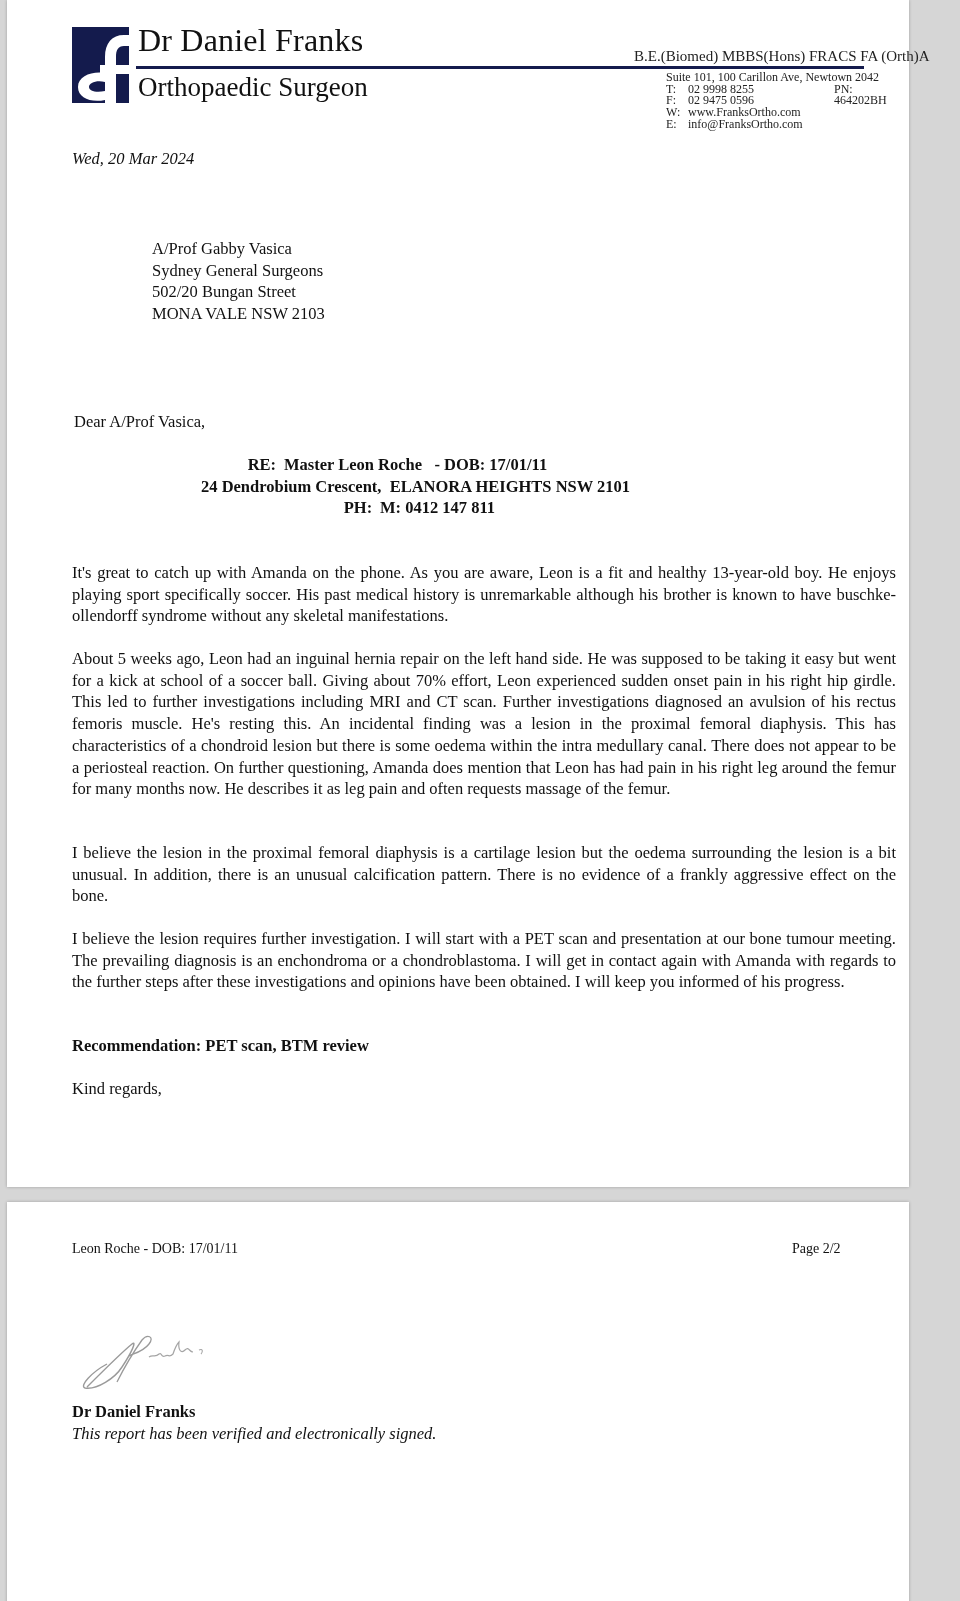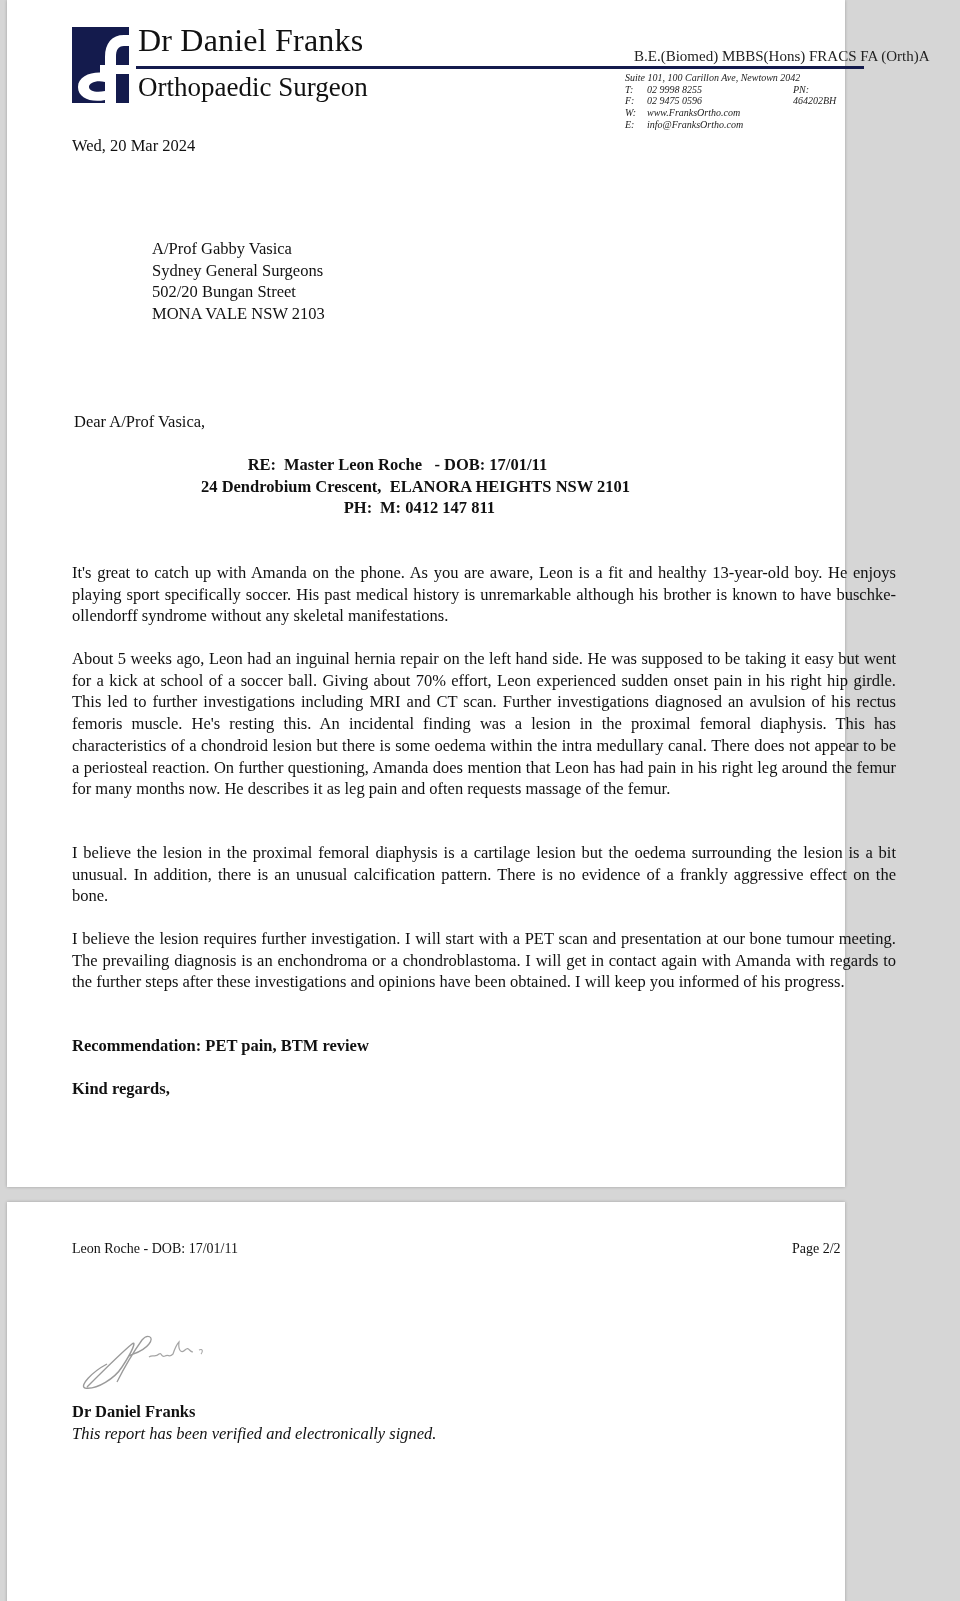--- a/index.html
+++ b/index.html
@@ -1,55 +1,55 @@
 <!DOCTYPE html>
 <html><head>
 <meta charset="utf-8">
 <style>
   html, body { margin: 0; padding: 0; }
   body {
     width: 960px; height: 1601px; background: #d6d6d6; position: relative; overflow: hidden;
     font-family: "Liberation Serif", "DejaVu Serif", serif; color: #111;
   }
   .page {
-    position: absolute; left: 7px; width: 838px; background: #fff;
+    position: absolute; left: 7px; width: 902px; background: #fff;
     box-shadow: 0 0 3px rgba(0,0,0,0.25);
   }
   #page1 { top: 0; height: 1187px; }
   #page2 { top: 1202px; height: 420px; }
   .abs { position: absolute; white-space: nowrap; }
 
   
   .logo { position: absolute; left: 65px; top: 27px; width: 57px; height: 76px; background: #141b4d; overflow: hidden; }
   .logo svg { width: 57px; height: 76px; display: block; }
   .lh-name { left: 131px; top: 22px; font-size: 32px; color: #111; letter-spacing: 0.2px; }
   .lh-rule { position: absolute; left: 129px; top: 66px; width: 728px; height: 3px; background: #141b4d; }
   .lh-title { left: 131px; top: 72px; font-size: 27px; color: #111; }
   .lh-quals { left: 627px; top: 48px; font-size: 15px; color: #222; }
-  .lh-contact { position: absolute; left: 618px; top: 72px; font-size: 10px; color: #222; line-height: 11.7px; font-style: italic; }
+  .lh-contact { position: absolute; left: 659px; top: 72px; font-size: 12px; color: #222; line-height: 11.7px; }
   .lh-contact .row { white-space: nowrap; }
   .lh-contact .k { display: inline-block; width: 22px; }
   .lh-contact .pn { position: absolute; left: 144px; top: 11.7px; margin-left: 24px; }
 
   .txt { font-size: 16.5px; line-height: 21.7px; }
-  .date { left: 65px; top: 135px; }
+  .date { left: 65px; top: 148px; font-style: italic; }
   .addr { position: absolute; left: 145px; top: 238px; font-size: 16.5px; line-height: 21.7px; }
   .salute { left: 67px; top: 411px; }
   .re { position: absolute; left: 150px; top: 454px; font-weight: bold; font-size: 16.5px; line-height: 21.7px; text-align: center; }
   .re .lbl { display: inline-block; width: 44px; }
   .re .ind { padding-left: 44px; }
   .re .ph-lbl { display: inline-block; width: 44px; }
 
   .para { position: absolute; left: 65px; width: 824px; font-size: 16.5px; line-height: 21.7px; text-align: justify; }
   #p1 { top: 562px; }
   #p2 { top: 648px; }
   #p3 { top: 842px; }
   #p4 { top: 928px; }
   .rec { left: 65px; top: 1035px; font-weight: bold; }
-  .regards { left: 65px; top: 1078px; font-weight: bold; }
+  .regards { left: 65px; top: 1078px; }
 
   
   .footer-l { left: 65px; top: 39px; font-size: 14px; }
   .footer-r { left: 785px; top: 39px; font-size: 14px; }
   .sig { position: absolute; left: 70px; top: 130px; width: 180px; height: 60px; }
   .signer { left: 65px; top: 199px; font-weight: bold; }
   .verified { left: 65px; top: 221px; font-style: italic; }
   .cc { left: 65px; top: 287px; }
 </style>
 </head>
@@ -94,21 +94,21 @@
     <div style="white-space:pre"><span class="lbl">RE:</span><span>Master Leon Roche   - DOB: 17/01/11</span></div>
     <div class="ind" style="white-space:pre">24 Dendrobium Crescent,  ELANORA HEIGHTS NSW 2101</div>
     <div class="ind" style="white-space:pre"><span class="ph-lbl">PH:</span><span>M: 0412 147 811</span></div>
   </div>
 
   <div class="para" id="p1">It's great to catch up with Amanda on the phone. As you are aware, Leon is a fit and healthy 13-year-old boy. He enjoys playing sport specifically soccer. His past medical history is unremarkable although his brother is known to have buschke-ollendorff syndrome without any skeletal manifestations.</div>
   <div class="para" id="p2">About 5 weeks ago, Leon had an inguinal hernia repair on the left hand side. He was supposed to be taking it easy but went for a kick at school of a soccer ball. Giving about 70% effort, Leon experienced sudden onset pain in his right hip girdle. This led to further investigations including MRI and CT scan. Further investigations diagnosed an avulsion of his rectus femoris muscle. He's resting this. An incidental finding was a lesion in the proximal femoral diaphysis. This has characteristics of a chondroid lesion but there is some oedema within the intra medullary canal. There does not appear to be a periosteal reaction. On further questioning, Amanda does mention that Leon has had pain in his right leg around the femur for many months now. He describes it as leg pain and often requests massage of the femur.</div>
   <div class="para" id="p3">I believe the lesion in the proximal femoral diaphysis is a cartilage lesion but the oedema surrounding the lesion is a bit unusual. In addition, there is an unusual calcification pattern. There is no evidence of a frankly aggressive effect on the bone.</div>
   <div class="para" id="p4">I believe the lesion requires further investigation. I will start with a PET scan and presentation at our bone tumour meeting. The prevailing diagnosis is an enchondroma or a chondroblastoma. I will get in contact again with Amanda with regards to the further steps after these investigations and opinions have been obtained. I will keep you informed of his progress.</div>
 
-  <div class="abs txt rec">Recommendation: PET pain, BTM review</div>
+  <div class="abs txt rec">Recommendation: PET scan, BTM review</div>
   <div class="abs txt regards">Kind regards,</div>
 </div>
 
 <div class="page" id="page2">
   <div class="abs footer-l">Leon Roche - DOB: 17/01/11</div>
   <div class="abs footer-r">Page 2/2</div>
   <svg class="sig" viewBox="0 0 180 60">
     <path d="M10 55 C25 40 45 20 55 12 C60 8 55 20 45 35 C38 46 20 58 8 56 C2 54 15 40 30 32" fill="none" stroke="#9a9a9a" stroke-width="1.4"></path>
     <path d="M40 50 C50 30 60 15 65 8 C70 2 78 4 72 12 C66 20 55 22 52 24" fill="none" stroke="#9a9a9a" stroke-width="1.3"></path>
     <path d="M72 25 C76 22 78 26 82 22 C85 20 84 26 88 24 C92 22 92 26 96 22 C98 16 100 12 102 10 C101 18 104 22 108 18 C112 14 112 20 116 20" fill="none" stroke="#a5a5a5" stroke-width="1.2"></path>

